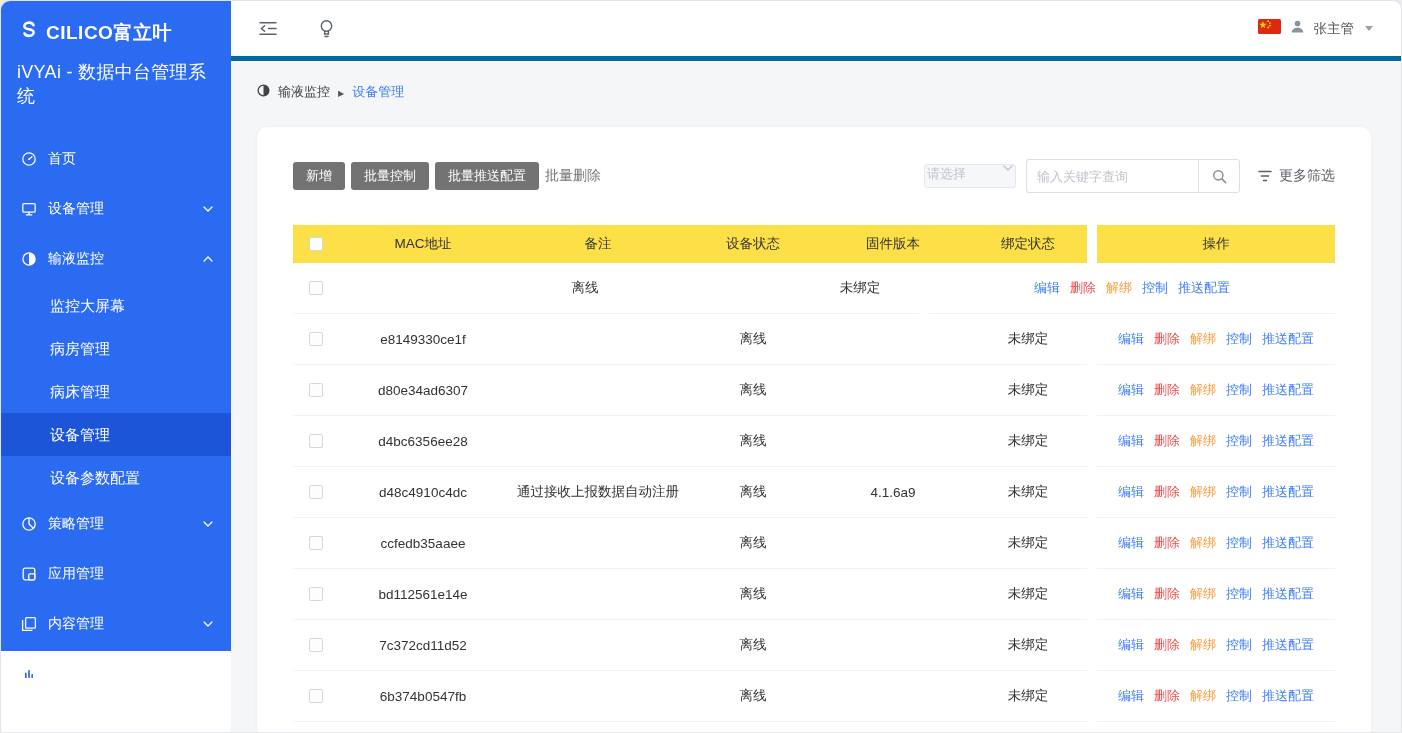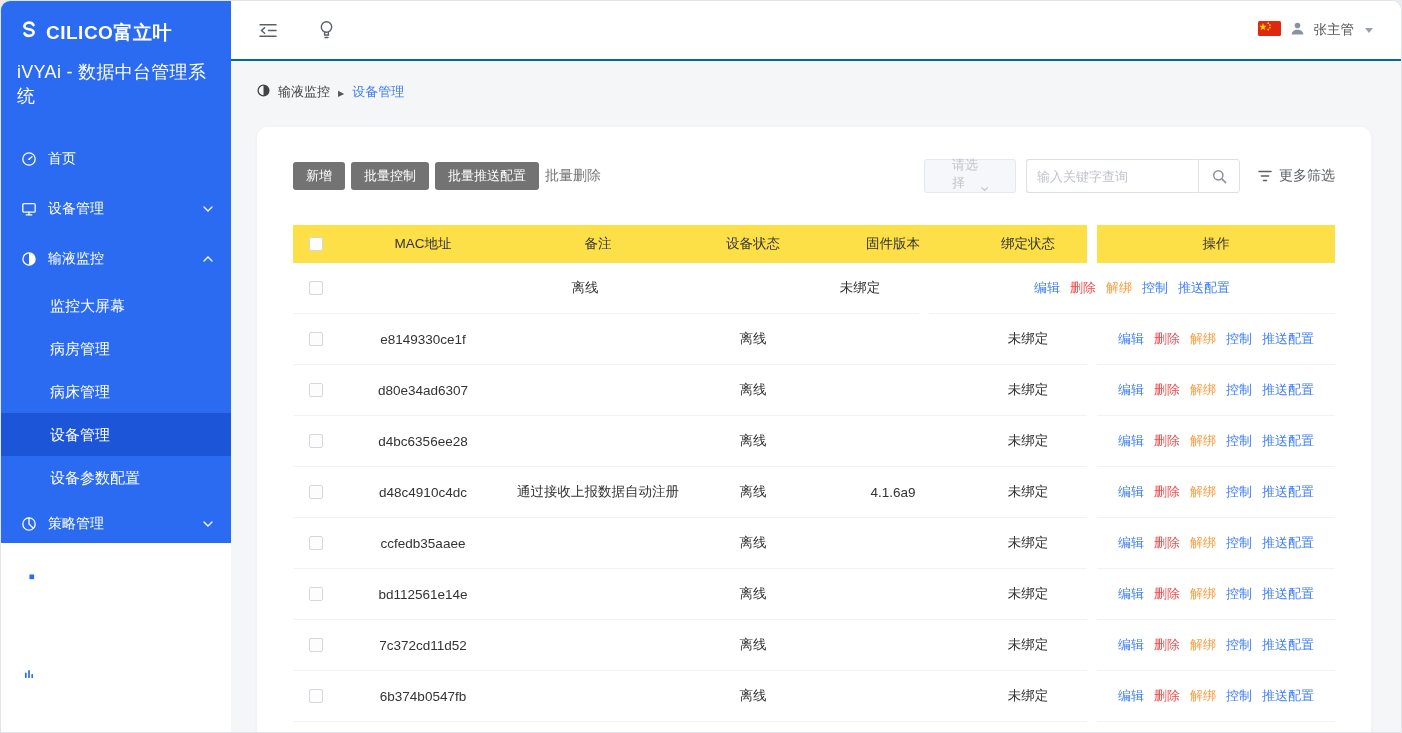--- a/index.html
+++ b/index.html
@@ -1,53 +1,53 @@
 <!DOCTYPE html>
 <html><head>
 <meta charset="utf-8">
 <style>
   *{box-sizing:border-box;margin:0;padding:0}
   html,body{width:1402px;height:733px}
   body{font-family:"Liberation Sans","DejaVu Sans",sans-serif;background:#e9ebee;overflow:hidden}
   .app{width:1402px;height:733px;display:flex;background:#fff;border-radius:10px 10px 0 0;overflow:hidden;border:1px solid #e2e4e8}
 
   
-  .sidebar{width:230px;flex:0 0 230px;background:#2a6bf2;color:#fff;height:542px}
+  .sidebar{width:230px;flex:0 0 230px;background:#2a6bf2;color:#fff;height:650px}
   .brand{display:flex;align-items:center;gap:7px;padding:18px 18px 0 16px;font-size:19px;font-weight:bold;letter-spacing:.5px}
   .brand svg{flex:0 0 auto}
   .subtitle{padding:14px 18px 0 16px;font-size:18px;letter-spacing:.3px}
   nav{margin-top:26px}
   .nav-item{height:50px;display:flex;align-items:center;gap:11px;padding:0 18px 0 20px;font-size:14px;cursor:pointer}
   .nav-item .nav-icon{width:16px;height:16px;display:flex;align-items:center}
   .nav-item .chevron{margin-left:auto;display:flex;align-items:center;opacity:.95}
   .nav-sub{height:43px;line-height:43px;padding-left:49px;font-size:15px;cursor:pointer}
   .nav-sub.active{background:#1d55d9}
 
   
   .main{flex:1;display:flex;flex-direction:column;min-width:0}
-  .topbar{height:60px;background:#fff;display:flex;align-items:center;padding:0 28px;border-bottom:2px solid #0369a1;flex:0 0 60px}
+  .topbar{height:60px;background:#fff;display:flex;align-items:center;padding:0 28px;border-bottom:5px solid #0369a1;flex:0 0 60px}
   .icon-btn{display:flex;align-items:center;cursor:pointer}
   .icon-btn.bulb{margin-left:42px}
   .topbar-right{margin-left:auto;display:flex;align-items:center;gap:9px;cursor:pointer}
   .username{font-size:13.5px;color:#555}
   .caret{width:0;height:0;border-left:4px solid transparent;border-right:4px solid transparent;border-top:5px solid #9aa0a8;margin-left:2px}
 
   .content{flex:1;background:#f5f6f8;padding:0 30px 0 26px;overflow:hidden}
   .breadcrumb{margin-top:22px;display:flex;align-items:center;gap:8px;font-size:13px;color:#444}
   .bc-sep{font-size:8px;color:#555;transform:translateY(.5px)}
   .bc-current{color:#3f7dfa}
 
   .card{margin-top:26px;background:#fff;border-radius:10px;padding:32px 36px 0;box-shadow:0 1px 4px rgba(30,50,90,.05);height:620px}
 
   
   .toolbar{display:flex;align-items:center}
   .btn-primary{background:#737373;color:#fff;border:none;font-size:13px;height:28px;padding:0 13px;border-radius:3px;margin-right:6px;cursor:pointer;font-family:inherit}
   .btn-text{font-size:14px;color:#777;cursor:pointer;background:none;border:none;font-family:inherit}
   .toolbar-right{margin-left:auto;display:flex;align-items:center}
-  .select{width:92px;height:34px;background:#f5f7fa;border:1px solid #e4e7ed;border-radius:3px;color:#c0c4cc;font-size:13px;padding:0 27px;display:flex;align-items:flex-end;justify-content:space-between;cursor:not-allowed}
+  .select{width:92px;height:24px;background:#f5f7fa;border:1px solid #e4e7ed;border-radius:3px;color:#c0c4cc;font-size:13px;padding:0 2px;display:flex;align-items:flex-start;justify-content:space-between;cursor:not-allowed}
   .search-input{width:172px;height:34px;border:1px solid #dcdfe6;border-right:none;border-radius:3px 0 0 3px;margin-left:10px;padding:0 10px;font-size:13px;color:#000000;font-family:inherit;outline:none}
   .search-input::placeholder{color:#c0c4cc}
   .search-btn{width:42px;height:34px;border:1px solid #dcdfe6;border-radius:0 3px 3px 0;background:#fff;display:flex;align-items:center;justify-content:center;cursor:pointer}
   .more-filter{margin-left:18px;display:flex;align-items:center;gap:7px;color:#5a5f66;font-size:14px;cursor:pointer}
 
   
   .table{margin-top:32px}
   .trow{display:flex;align-items:stretch}
   .cell{display:flex;align-items:center;justify-content:center;font-size:13.5px;color:#333}
   .thead .cell{background:#fde047;height:38px;color:#333}

